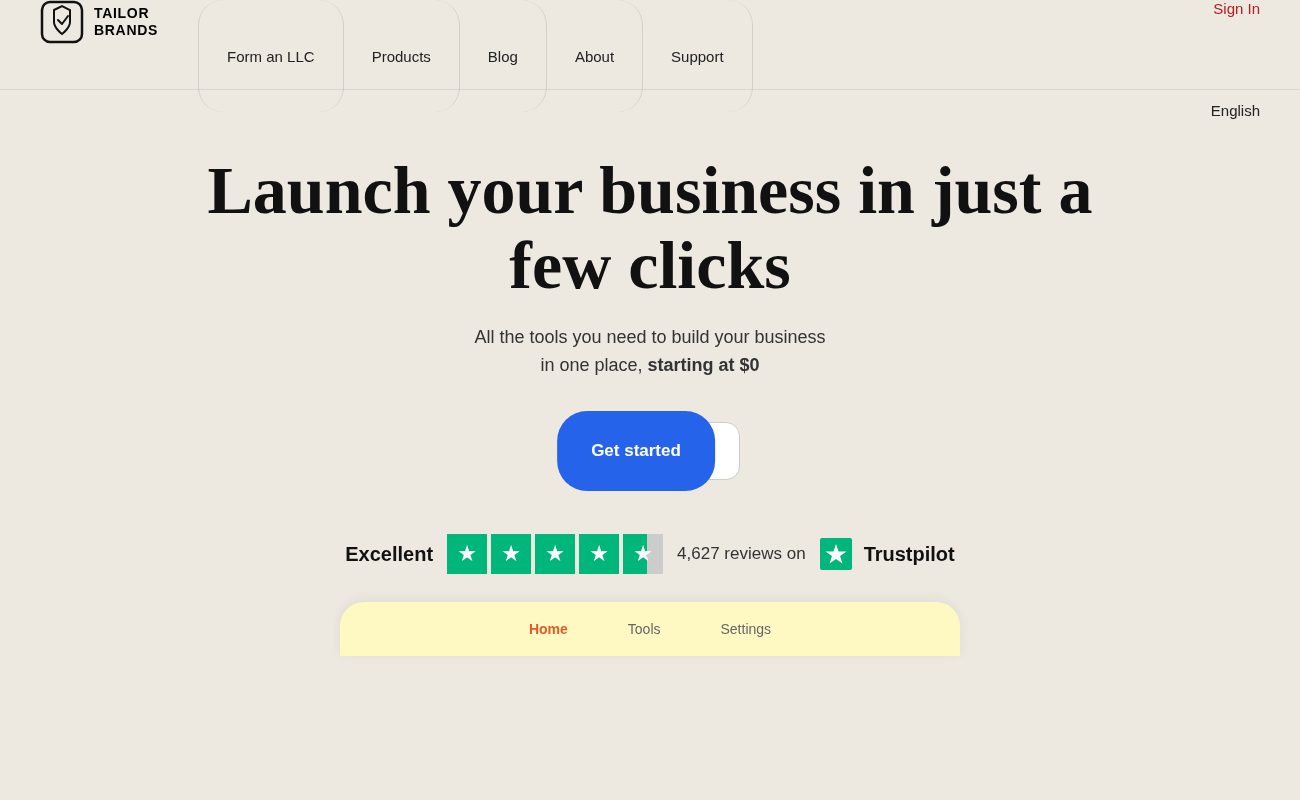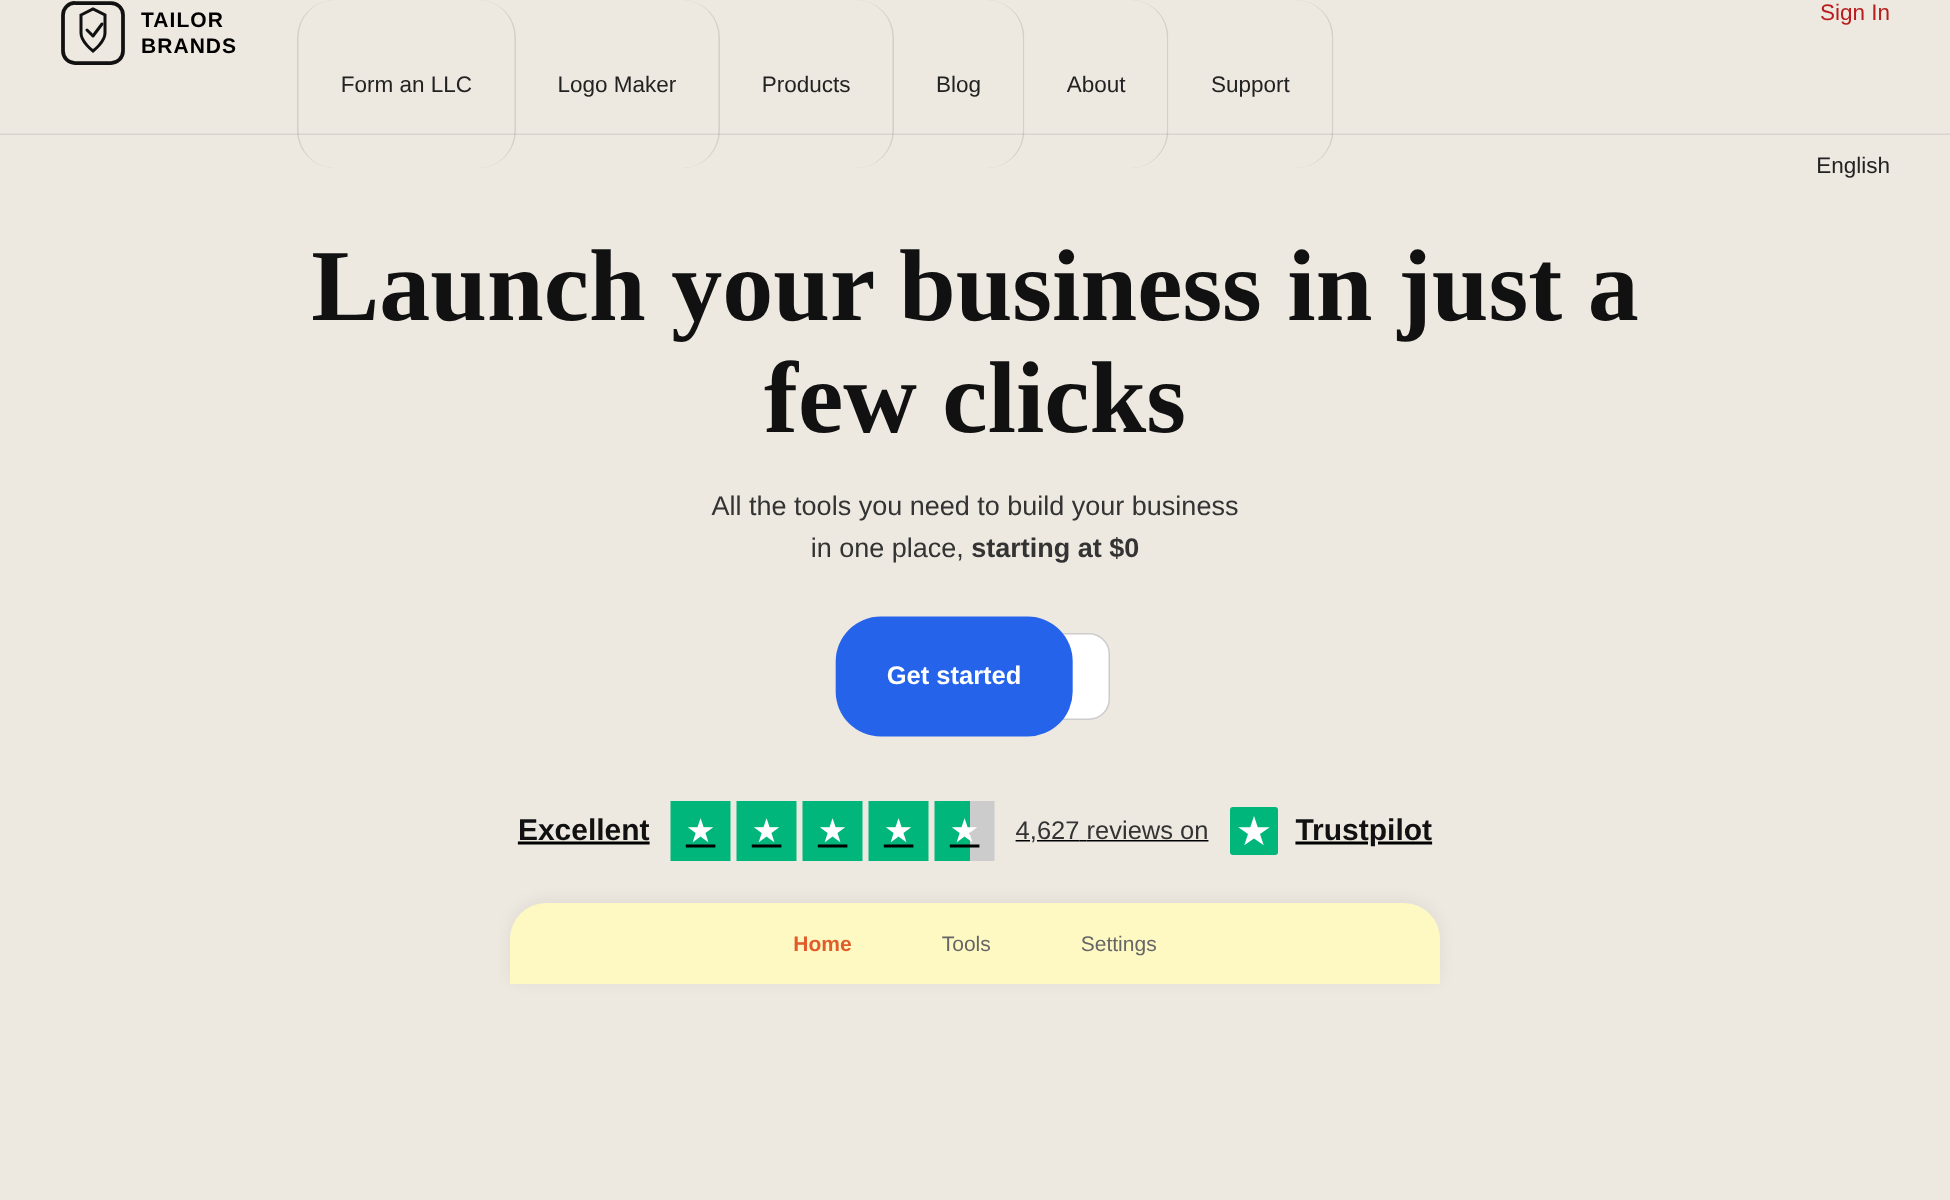--- a/index.html
+++ b/index.html
@@ -163,21 +163,20 @@
       z-index: 2;
       white-space: nowrap;
     }
 
     
     .trustpilot-bar {
       display: flex;
       align-items: center;
       gap: 14px;
       margin-bottom: 28px;
-      text-decoration: underline;
     }
 
     .trustpilot-label {
       font-family: Arial, sans-serif;
       font-size: 20px;
       font-weight: 800;
       color: #111;
     }
 
     .stars-container {
@@ -249,21 +248,20 @@
       <path d="M18 20 L22 24 L28 16" stroke="#111" stroke-width="2" stroke-linecap="round" stroke-linejoin="round"></path>
     </svg>
     <div class="logo-text">
       <div>TAILOR</div>
       <div>BRANDS</div>
     </div>
   </a>
 
   <div class="nav-links">
     <a class="nav-link">Form an LLC</a>
-    <a class="nav-link">Logo Maker</a>
     <a class="nav-link">Products</a>
     <a class="nav-link">Blog</a>
     <a class="nav-link">About</a>
     <a class="nav-link">Support</a>
   </div>
 
   <a class="nav-signin">Sign In</a>
 </nav>
 
 <div class="lang-bar">

